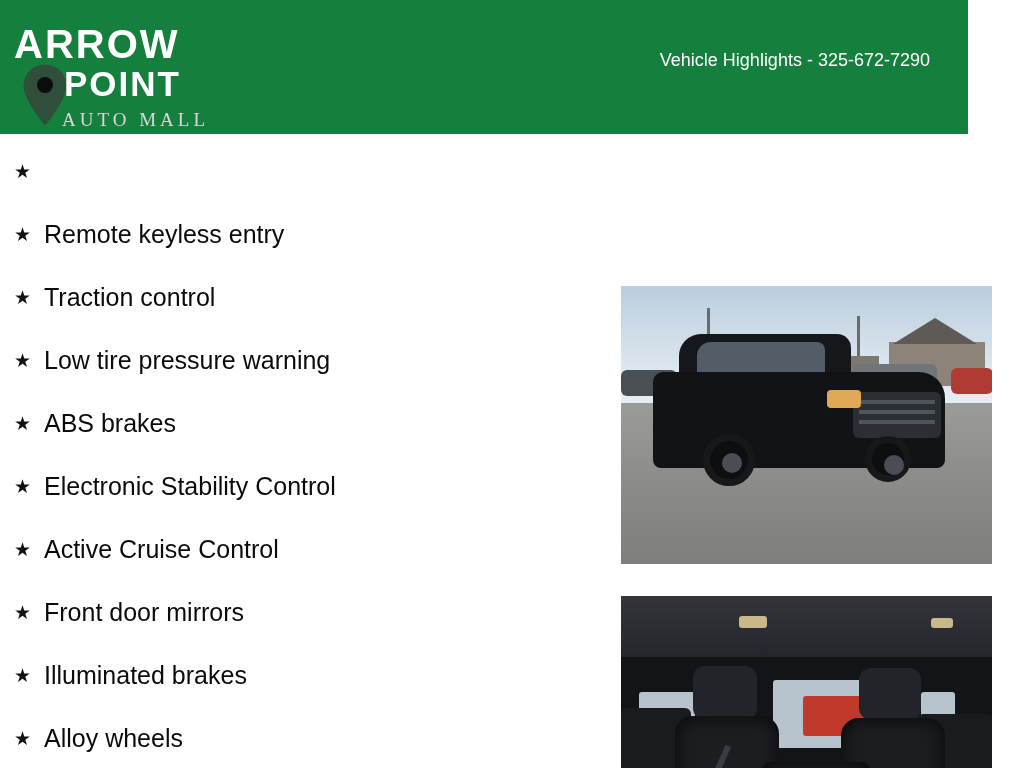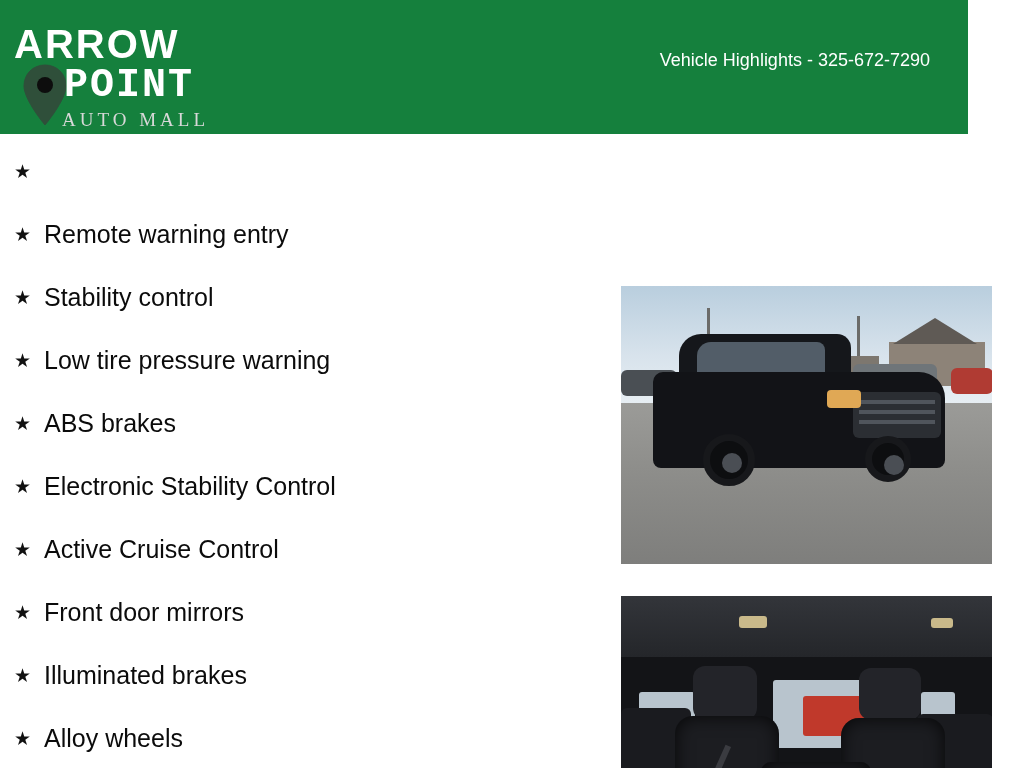--- a/index.html
+++ b/index.html
@@ -39,22 +39,21 @@
   .logo-arrow {
     position: absolute;
     left: 6px;
     top: 16px;
     font-size: 40px;
   }
   .logo-point {
     position: absolute;
     left: 56px;
     top: 58px;
-    font-size: 40px;
-    font-family: Liberation Mono, monospace;
+    font-size: 35px;
   }
   .logo-automall {
     position: absolute;
     left: 54px;
     top: 101px;
     color: #d8d8d8;
     font-size: 19px;
     letter-spacing: 4px;
     font-family: "Liberation Serif", serif;
   }
@@ -277,25 +276,25 @@
 </div>
 
 <div class="content">
 
   <div class="features">
     <div class="feature-row">
       <span class="bullet">★</span>
     </div>
     <div class="feature-row">
       <span class="bullet">★</span>
-      <span class="feature-label">Remote warning entry</span>
-    </div>
-    <div class="feature-row">
-      <span class="bullet">★</span>
-      <span class="feature-label">Stability control</span>
+      <span class="feature-label">Remote keyless entry</span>
+    </div>
+    <div class="feature-row">
+      <span class="bullet">★</span>
+      <span class="feature-label">Traction control</span>
     </div>
     <div class="feature-row">
       <span class="bullet">★</span>
       <span class="feature-label">Low tire pressure warning</span>
     </div>
     <div class="feature-row">
       <span class="bullet">★</span>
       <span class="feature-label">ABS brakes</span>
     </div>
     <div class="feature-row">

